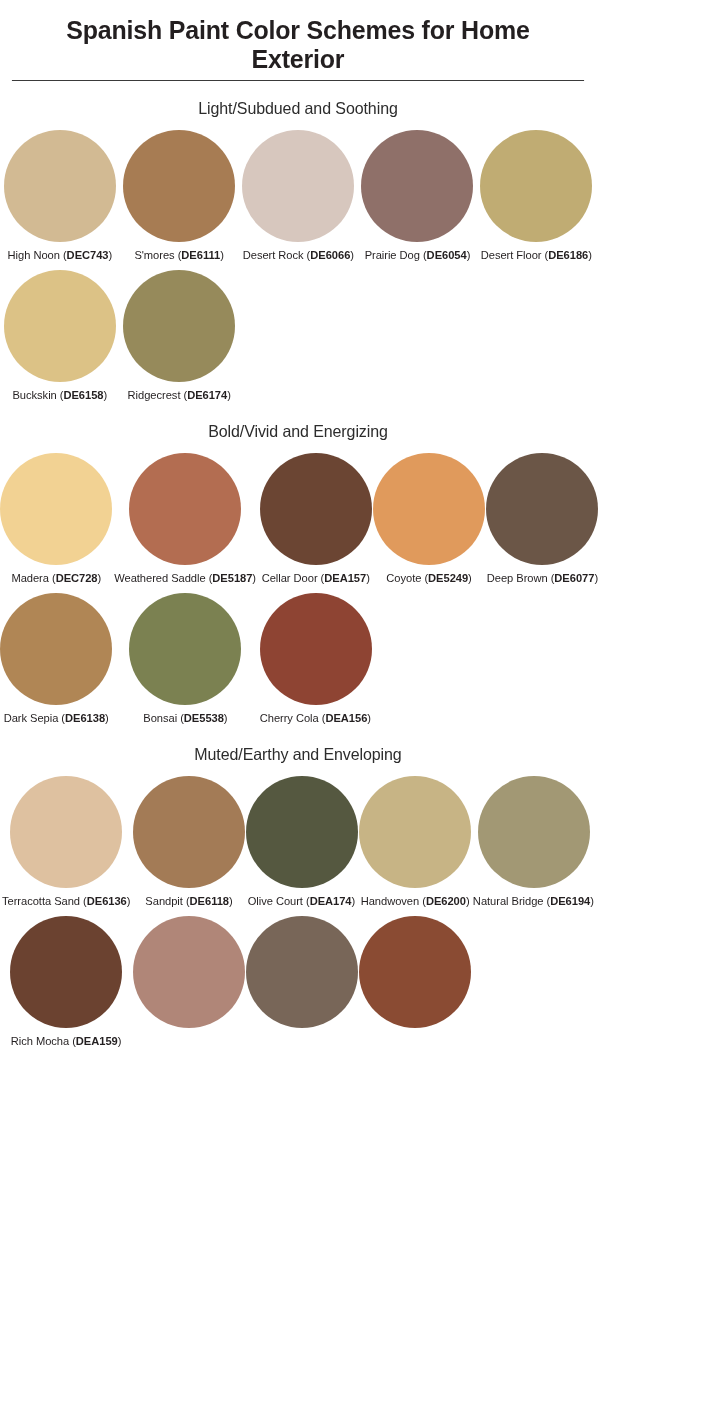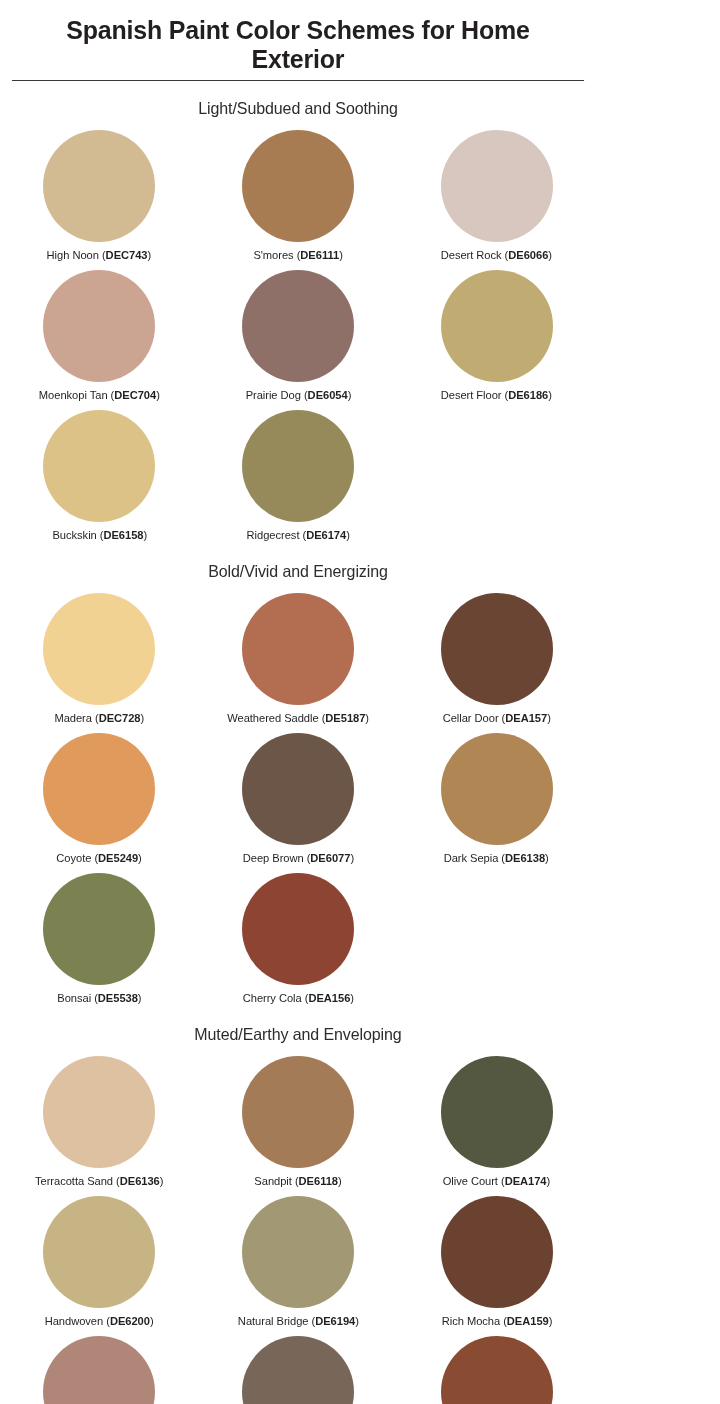--- a/index.html
+++ b/index.html
@@ -44,21 +44,21 @@
     text-align: center;
     font-size: 16.5px;
     font-weight: normal;
     color: #2c2c2c;
     margin: 13px 0 6px 0;
     letter-spacing: -0.1px;
     transform: scaleX(0.97);
   }
   .grid {
     display: grid;
-    grid-template-columns: repeat(3, 1fr);
+    grid-template-columns: repeat(5, 1fr);
     row-gap: 0px;
     column-gap: 0px;
   }
   .cell {
     display: flex;
     flex-direction: column;
     align-items: center;
     justify-content: flex-start;
     padding-top: 6px;
     height: 140px;
@@ -102,24 +102,20 @@
           </div>
           <div class="cell">
             <div class="swatch" style="background-color: rgb(167, 124, 83);"></div>
             <div class="cell-label"><span>S'mores (</span><span class="code">DE6111</span><span>)</span></div>
           </div>
           <div class="cell">
             <div class="swatch" style="background-color: rgb(215, 199, 190);"></div>
             <div class="cell-label"><span>Desert Rock (</span><span class="code">DE6066</span><span>)</span></div>
           </div>
           <div class="cell">
-            <div class="swatch" style="background-color: rgb(204, 164, 146);"></div>
-            <div class="cell-label"><span>Moenkopi Tan (</span><span class="code">DEC704</span><span>)</span></div>
-          </div>
-          <div class="cell">
             <div class="swatch" style="background-color: rgb(143, 112, 105);"></div>
             <div class="cell-label"><span>Prairie Dog (</span><span class="code">DE6054</span><span>)</span></div>
           </div>
           <div class="cell">
             <div class="swatch" style="background-color: rgb(192, 172, 115);"></div>
             <div class="cell-label"><span>Desert Floor (</span><span class="code">DE6186</span><span>)</span></div>
           </div>
           <div class="cell">
             <div class="swatch" style="background-color: rgb(220, 194, 134);"></div>
             <div class="cell-label"><span>Buckskin (</span><span class="code">DE6158</span><span>)</span></div>

